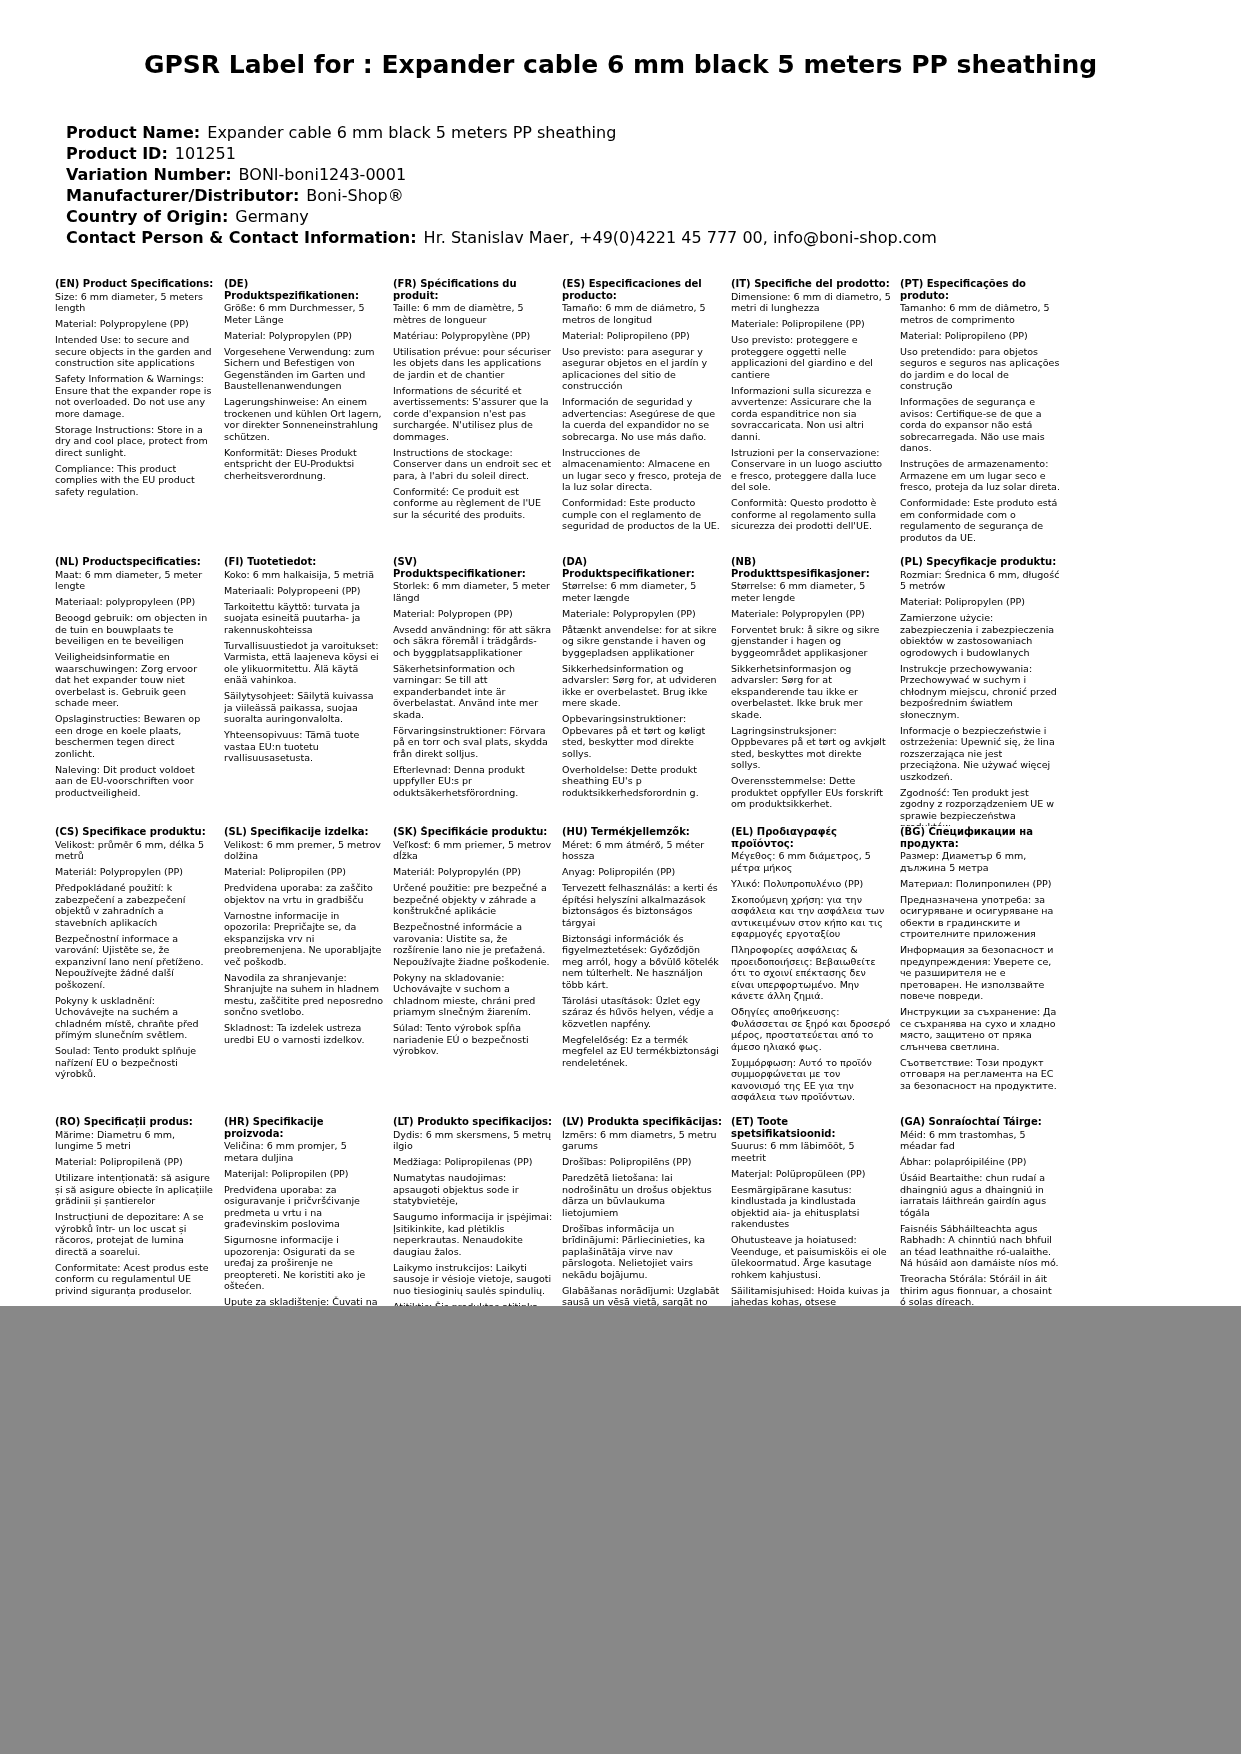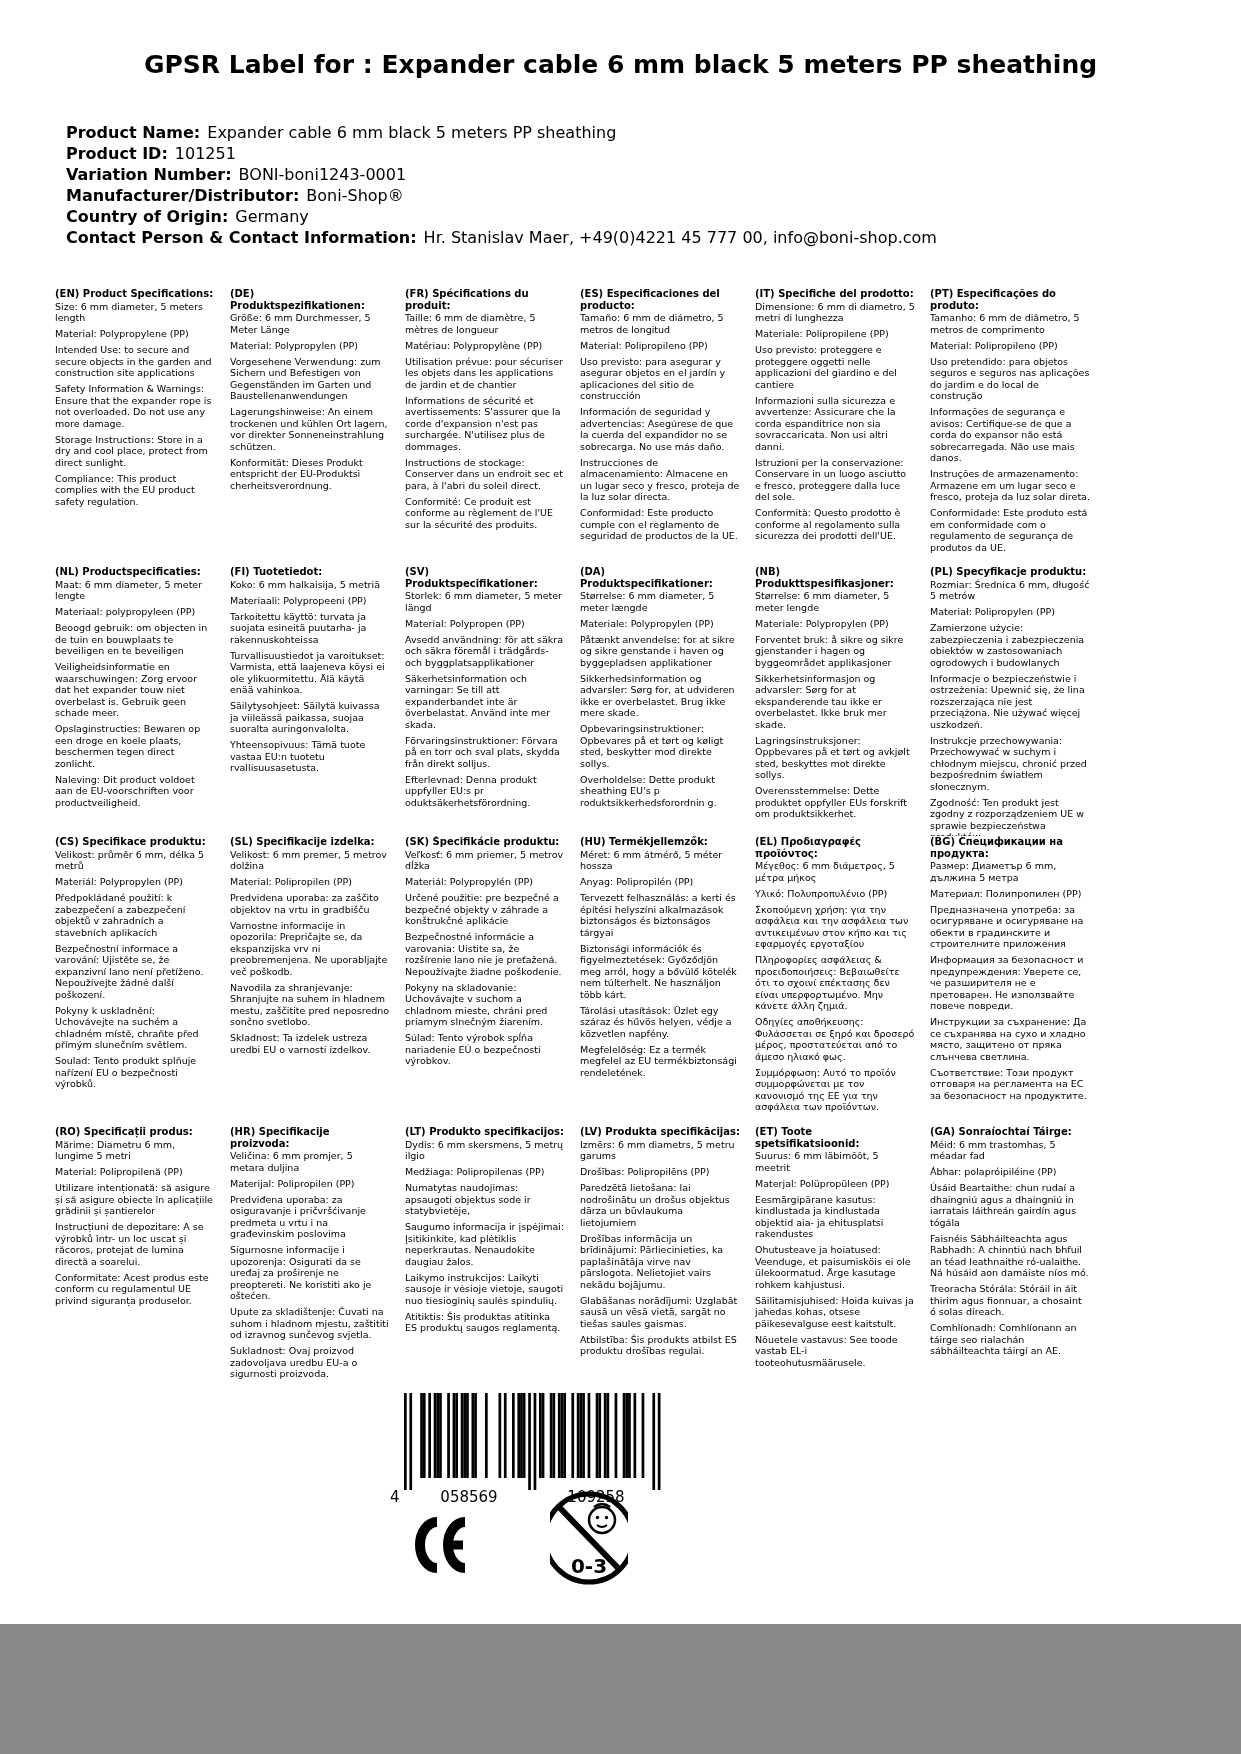--- a/index.html
+++ b/index.html
@@ -1,31 +1,31 @@
 <!DOCTYPE html>
 <html><head>
 <meta charset="utf-8">
 <style>
   html,body { margin:0; padding:0; background:#888; }
   .page {
-    position:relative; width:1241px; height:1624px; margin:0 auto;
+    position:relative; width:1241px; height:1306px; margin:0 auto;
     background:#ffffff; color:#000; font-family:"DejaVu Sans", sans-serif;
     overflow:hidden;
   }
   .title {
     position:absolute; top:50px; left:0; width:100%;
     text-align:center; font-size:25px; font-weight:bold; letter-spacing:0;
   }
   .product-info { position:absolute; top:122px; left:55px; font-size:16px; line-height:21px;margin-left:11px; }
   .info-line { white-space:nowrap; }
   .info-label { font-weight:bold; }
   .info-value { margin-left:7px; }
   .lang-grid {
-    position:absolute; top:288px; left:55px;
-    display:grid; grid-template-columns:repeat(6,160px); column-gap:15px;
+    position:absolute; top:278px; left:55px;
+    display:grid; grid-template-columns:repeat(6,160px); column-gap:9px;
     grid-template-rows:278px 270px 290px 1fr;
   }
   .lang-block { font-size:9.5px; line-height:11.5px; overflow:hidden; }
   .lang-header { font-weight:bold; font-size:10px; margin:0 0 1px 0; }
   .lang-block p { margin:0 0 4.5px 0; }
   .barcode { position:absolute; left:388px; top:1393px; }
   .ce-mark { position:absolute; left:402px; top:1516px; }
   .age-warning { position:absolute; left:550px; top:1488px; }
 </style>
 </head>
@@ -141,22 +141,22 @@
         <p>Forventet bruk: å sikre og sikre gjenstander i hagen og byggeområdet applikasjoner</p>
         <p>Sikkerhetsinformasjon og advarsler: Sørg for at ekspanderende tau ikke er overbelastet. Ikke bruk mer skade.</p>
         <p>Lagringsinstruksjoner: Oppbevares på et tørt og avkjølt sted, beskyttes mot direkte sollys.</p>
         <p>Overensstemmelse: Dette produktet oppfyller EUs forskrift om produktsikkerhet.</p>
       </div>
       <div class="lang-block">
         <div class="lang-header">(PL) Specyfikacje produktu:</div>
         <p>Rozmiar: Średnica 6 mm, długość 5 metrów</p>
         <p>Materiał: Polipropylen (PP)</p>
         <p>Zamierzone użycie: zabezpieczenia i zabezpieczenia obiektów w zastosowaniach ogrodowych i budowlanych</p>
+        <p>Instrukcje przechowywania: Przechowywać w suchym i chłodnym miejscu, chronić przed bezpośrednim światłem słonecznym.</p>
         <p>Informacje o bezpieczeństwie i ostrzeżenia: Upewnić się, że lina rozszerzająca nie jest przeciążona. Nie używać więcej uszkodzeń.</p>
-        <p>Instrukcje przechowywania: Przechowywać w suchym i chłodnym miejscu, chronić przed bezpośrednim światłem słonecznym.</p>
         <p>Zgodność: Ten produkt jest zgodny z rozporządzeniem UE w sprawie bezpieczeństwa produktów.</p>
       </div>
       <div class="lang-block">
         <div class="lang-header">(CS) Specifikace produktu:</div>
         <p>Velikost: průměr 6 mm, délka 5 metrů</p>
         <p>Materiál: Polypropylen (PP)</p>
         <p>Předpokládané použití: k zabezpečení a zabezpečení objektů v zahradních a stavebních aplikacích</p>
         <p>Bezpečnostní informace a varování: Ujistěte se, že expanzivní lano není přetíženo. Nepoužívejte žádné další poškození.</p>
         <p>Pokyny k uskladnění: Uchovávejte na suchém a chladném místě, chraňte před přímým slunečním světlem.</p>
         <p>Soulad: Tento produkt splňuje nařízení EU o bezpečnosti výrobků.</p>

